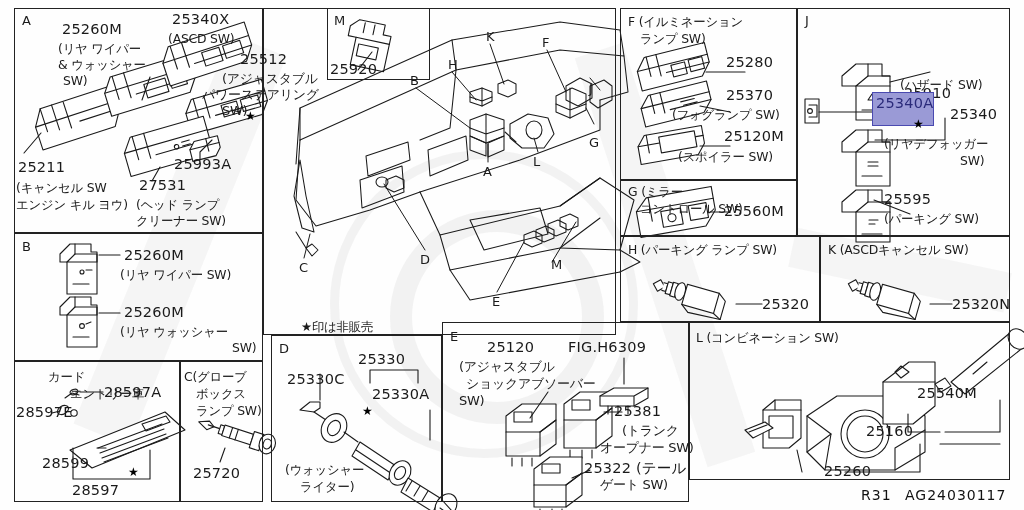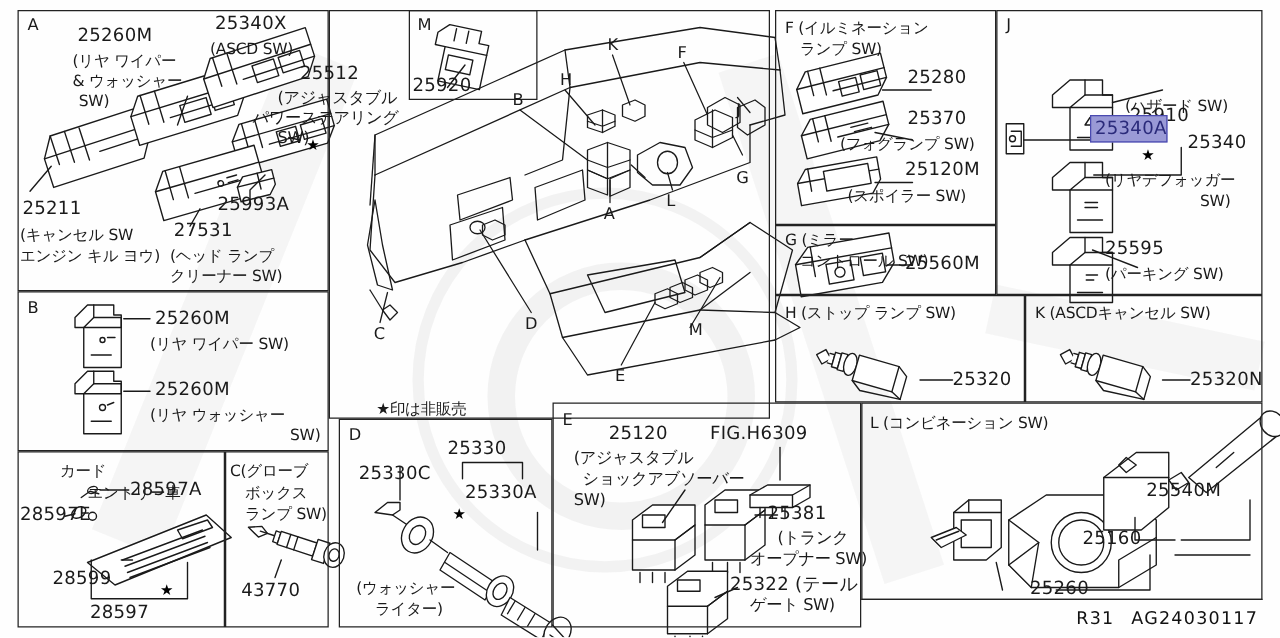--- a/index.html
+++ b/index.html
@@ -463,21 +463,21 @@
   <div class="t jp" style="left:70px;top:387px;">エントリー車</div>
   <div class="t pn" style="left:104px;top:385px;">28597A</div>
   <div class="t pn" style="left:16px;top:405px;">28597E</div>
   <div class="t pn" style="left:42px;top:456px;">28599</div>
   <div class="t pn" style="left:72px;top:483px;">28597</div>
   <div class="star" style="left:128px;top:466px;">★</div>
 
   <div class="t jp" style="left:184px;top:370px;">C(グローブ</div>
   <div class="t jp" style="left:196px;top:387px;">ボックス</div>
   <div class="t jp" style="left:196px;top:404px;">ランプ SW)</div>
-  <div class="t pn" style="left:193px;top:466px;">43770</div>
+  <div class="t pn" style="left:193px;top:466px;">25720</div>
 
   <div class="t pl" style="left:334px;top:14px;">M</div>
   <div class="t pn" style="left:330px;top:62px;">25920</div>
 
   <div class="t cl" style="left:410px;top:74px;">B</div>
   <div class="t cl" style="left:448px;top:58px;">H</div>
   <div class="t cl" style="left:486px;top:30px;">K</div>
   <div class="t cl" style="left:542px;top:36px;">F</div>
   <div class="t cl" style="left:589px;top:82px;">J</div>
   <div class="t cl" style="left:589px;top:136px;">G</div>
@@ -515,30 +515,30 @@
   <div class="t pn" style="left:726px;top:55px;">25280</div>
   <div class="t pn" style="left:726px;top:88px;">25370</div>
   <div class="t jp" style="left:672px;top:108px;">(フォグランプ SW)</div>
   <div class="t pn" style="left:724px;top:129px;">25120M</div>
   <div class="t jp" style="left:678px;top:150px;">(スポイラー SW)</div>
 
   <div class="t jp" style="left:628px;top:185px;">G (ミラー</div>
   <div class="t jp" style="left:640px;top:202px;">コントロール SW)</div>
   <div class="t pn" style="left:724px;top:204px;">25560M</div>
 
-  <div class="t jp" style="left:628px;top:243px;">H (ストップ ランプ SW)</div>
+  <div class="t jp" style="left:628px;top:243px;">H (パーキング ランプ SW)</div>
   <div class="t pn" style="left:762px;top:297px;">25320</div>
 
   <div class="t jp" style="left:828px;top:243px;">K (ASCDキャンセル SW)</div>
   <div class="t pn" style="left:952px;top:297px;">25320N</div>
 
   <div class="t pl" style="left:805px;top:14px;">J</div>
   <div class="t pn" style="left:904px;top:58px;margin-top:28px;">25910</div>
   <div class="t jp" style="left:900px;top:78px;">(ハザード SW)</div>
-  <div class="hl" style="left:872px;top:92px;width:62px;height:22px;">
+  <div class="hl" style="left:872px;top:92px;width:62px;height:34px;">
     <div class="t pn" style="left:3px;top:3px;">25340A</div>
   </div>
   <div class="t pn" style="left:950px;top:107px;">25340</div>
   <div class="t jp" style="left:884px;top:137px;">(リヤデフォッガー</div>
   <div class="t jp" style="left:960px;top:154px;">SW)</div>
   <div class="t pn" style="left:884px;top:192px;">25595</div>
   <div class="t jp" style="left:884px;top:212px;">(パーキング SW)</div>
   <div class="star" style="left:913px;top:118px;">★</div>
 
   <div class="t jp" style="left:696px;top:331px;">L (コンビネーション SW)</div>

